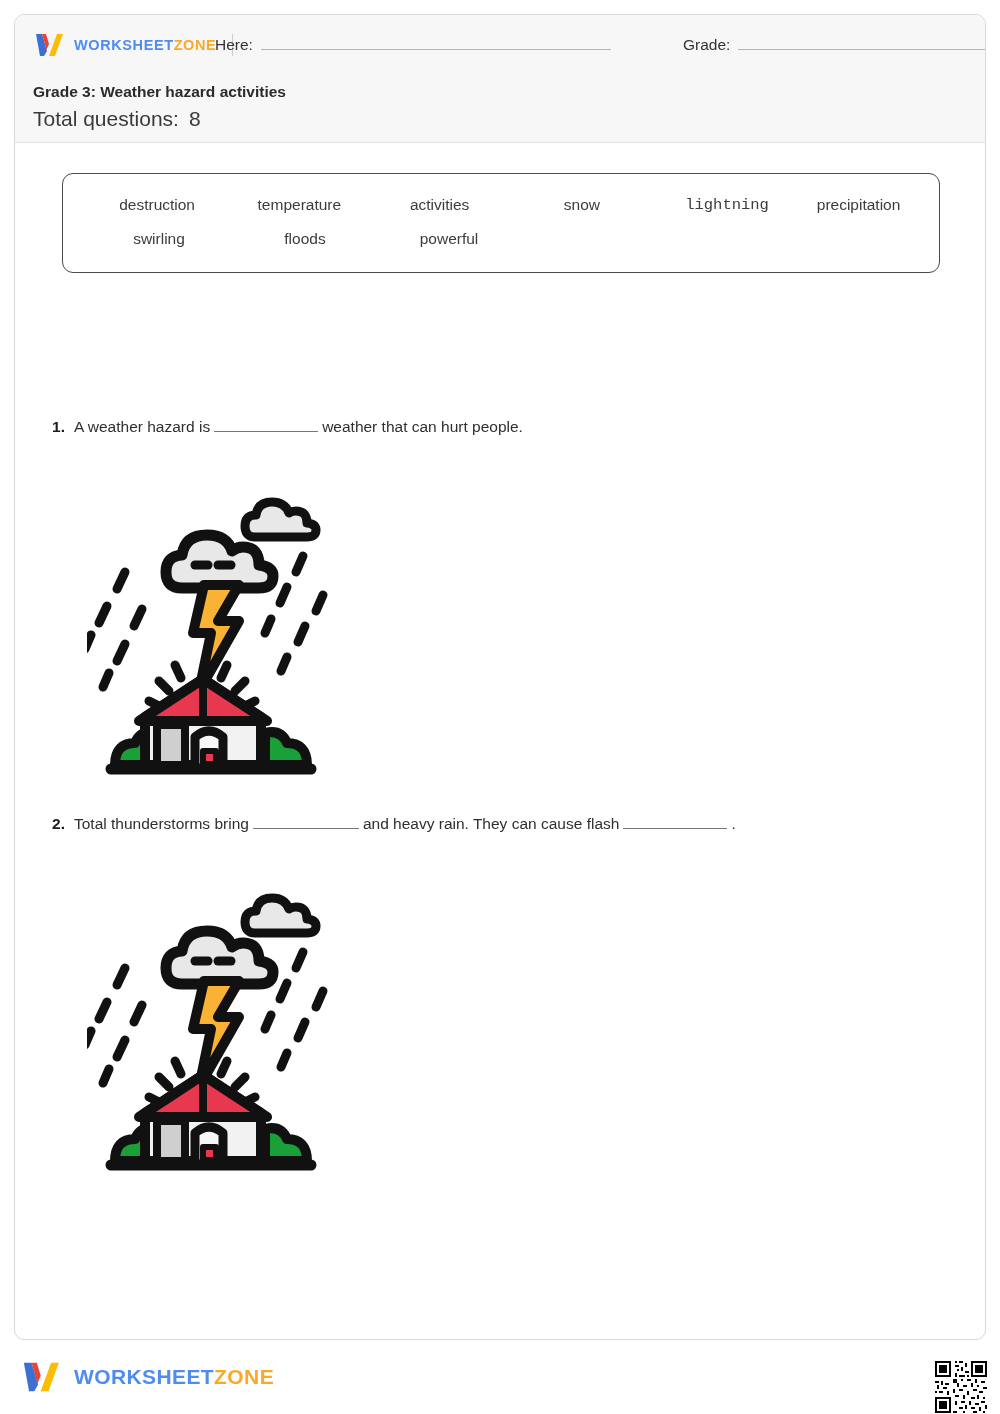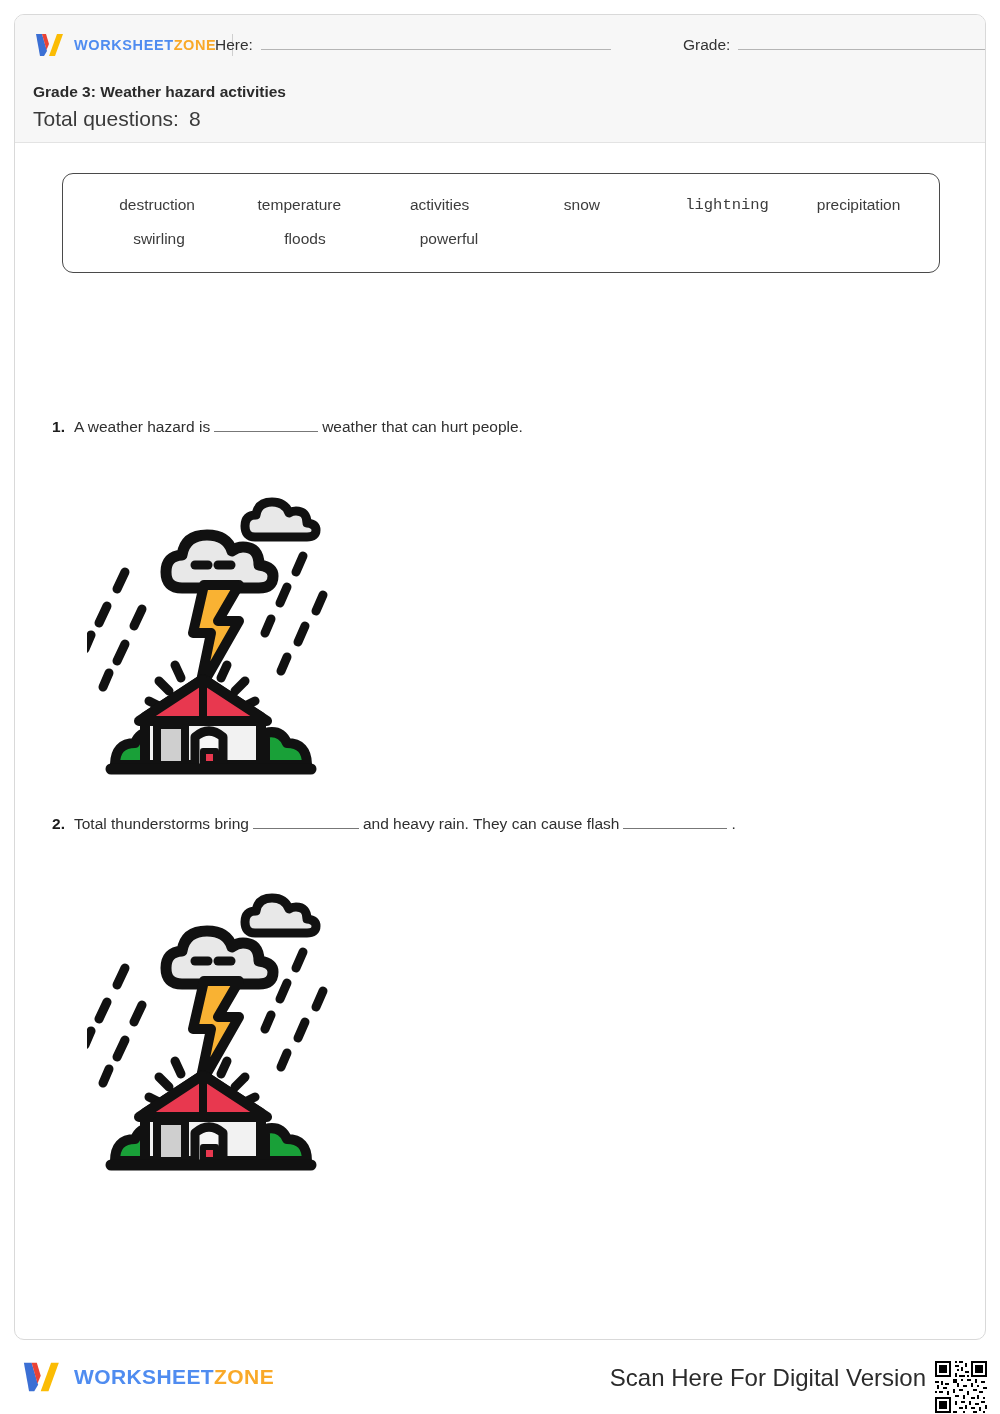--- a/index.html
+++ b/index.html
@@ -369,21 +369,20 @@
       <span class="logo-mark">
         <svg viewBox="0 0 34 28" width="44" height="38">
           <path d="M3 3 L9 3 L14 20 L11 25 L7 25 Z" fill="#3b6fd4"></path>
           <path d="M9 3 L13 3 L16 13 L13.5 19 Z" fill="#ea4335"></path>
           <path d="M24 3 L30 3 L22 25 L16 25 Z" fill="#fbbc04"></path>
         </svg>
       </span>
       <span class="logo-text"><span class="w2">WORKSHEET</span><span class="z">ZONE</span></span>
     </div>
 
-    <div class="footer-scan">Scan Here For Digital Version</div>
 
     <div class="qr">
       <svg viewBox="0 0 56 56" width="56" height="56" shape-rendering="crispEdges">
         <rect width="56" height="56" fill="#ffffff"></rect>
         <g fill="#000000">
           <path d="M2 2h16v16H2z"></path>
             <path d="M4 4h12v12H4z" fill="#fff"></path>
             <path d="M6 6h8v8H6z"></path>
           <path d="M38 2h16v16H38z"></path>
             <path d="M40 4h12v12H40z" fill="#fff"></path>

